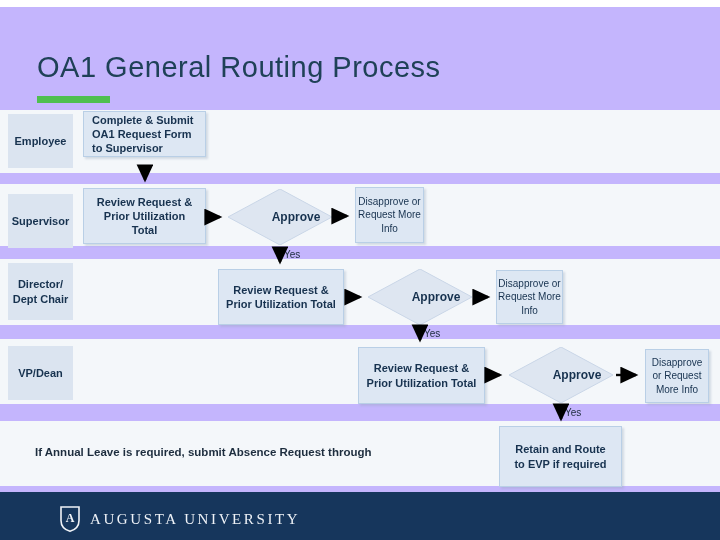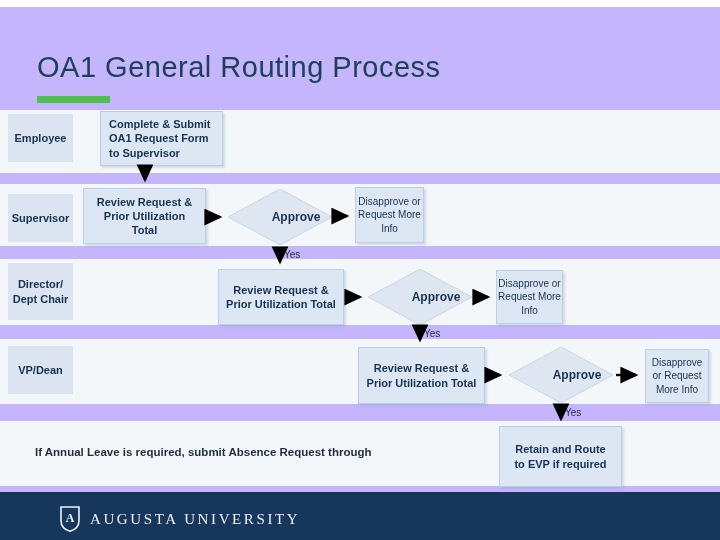--- a/index.html
+++ b/index.html
@@ -16,21 +16,21 @@
   .accent-bar{position:absolute;left:37px;top:89px;width:73px;height:7px;background:#4fbf4f;}
   
   .band{position:absolute;left:0;width:720px;background:#f4f7fa;}
   .band.b1{top:103px;height:63px;}
   .band.b2{top:177px;height:62px;}
   .band.b3{top:252px;height:66px;}
   .band.b4{top:332px;height:65px;}
   .band.b5{top:414px;height:65px;}
   
   .lane{
-    position:absolute;left:8px;width:65px;height:48px;background:#dbe4f0;
+    position:absolute;left:8px;width:65px;height:54px;background:#dbe4f0;
     display:flex;align-items:center;justify-content:center;text-align:center;
     font-weight:bold;font-size:11px;color:#17324f;line-height:1.3;
   }
   
   .node{
     position:absolute;background:#dde7f3;border:1px solid #b9cfe6;
     box-shadow:1.5px 2px 2px rgba(150,165,185,.35);
     display:flex;align-items:center;justify-content:center;text-align:center;
     font-weight:bold;font-size:11px;color:#17324f;line-height:1.3;box-sizing:border-box;
   }
@@ -75,21 +75,21 @@
   <div class="band b5"></div>
 
   <div class="title">OA1 General Routing Process</div>
   <div class="accent-bar"></div>
 
   <div class="lane" style="top:107px;">Employee</div>
   <div class="lane" style="top:187px;">Supervisor</div>
   <div class="lane" style="top:256px;height:57px;">Director/ Dept Chair</div>
   <div class="lane" style="top:339px;">VP/Dean</div>
 
-  <div class="node left-text" style="left:100px;top:104px;width:123px;height:55px;">Complete &amp; Submit OA1 Request Form to Supervisor</div>
+  <div class="node left-text" style="left:83px;top:104px;width:123px;height:46px;">Complete &amp; Submit OA1 Request Form to Supervisor</div>
 
   <div class="node" style="left:83px;top:181px;width:123px;height:56px;padding:0 6px;">Review Request &amp; Prior Utilization Total</div>
   <div class="diamond" style="left:228px;top:182px;">
     <svg width="104" height="56" viewBox="0 0 104 56">
       <polygon points="52,0 104,28 52,56 0,28"></polygon>
     </svg>
     <div class="dlabel">Approve</div>
   </div>
   <div class="node small" style="left:355px;top:180px;width:69px;height:56px;">Disapprove or Request More Info</div>
 

